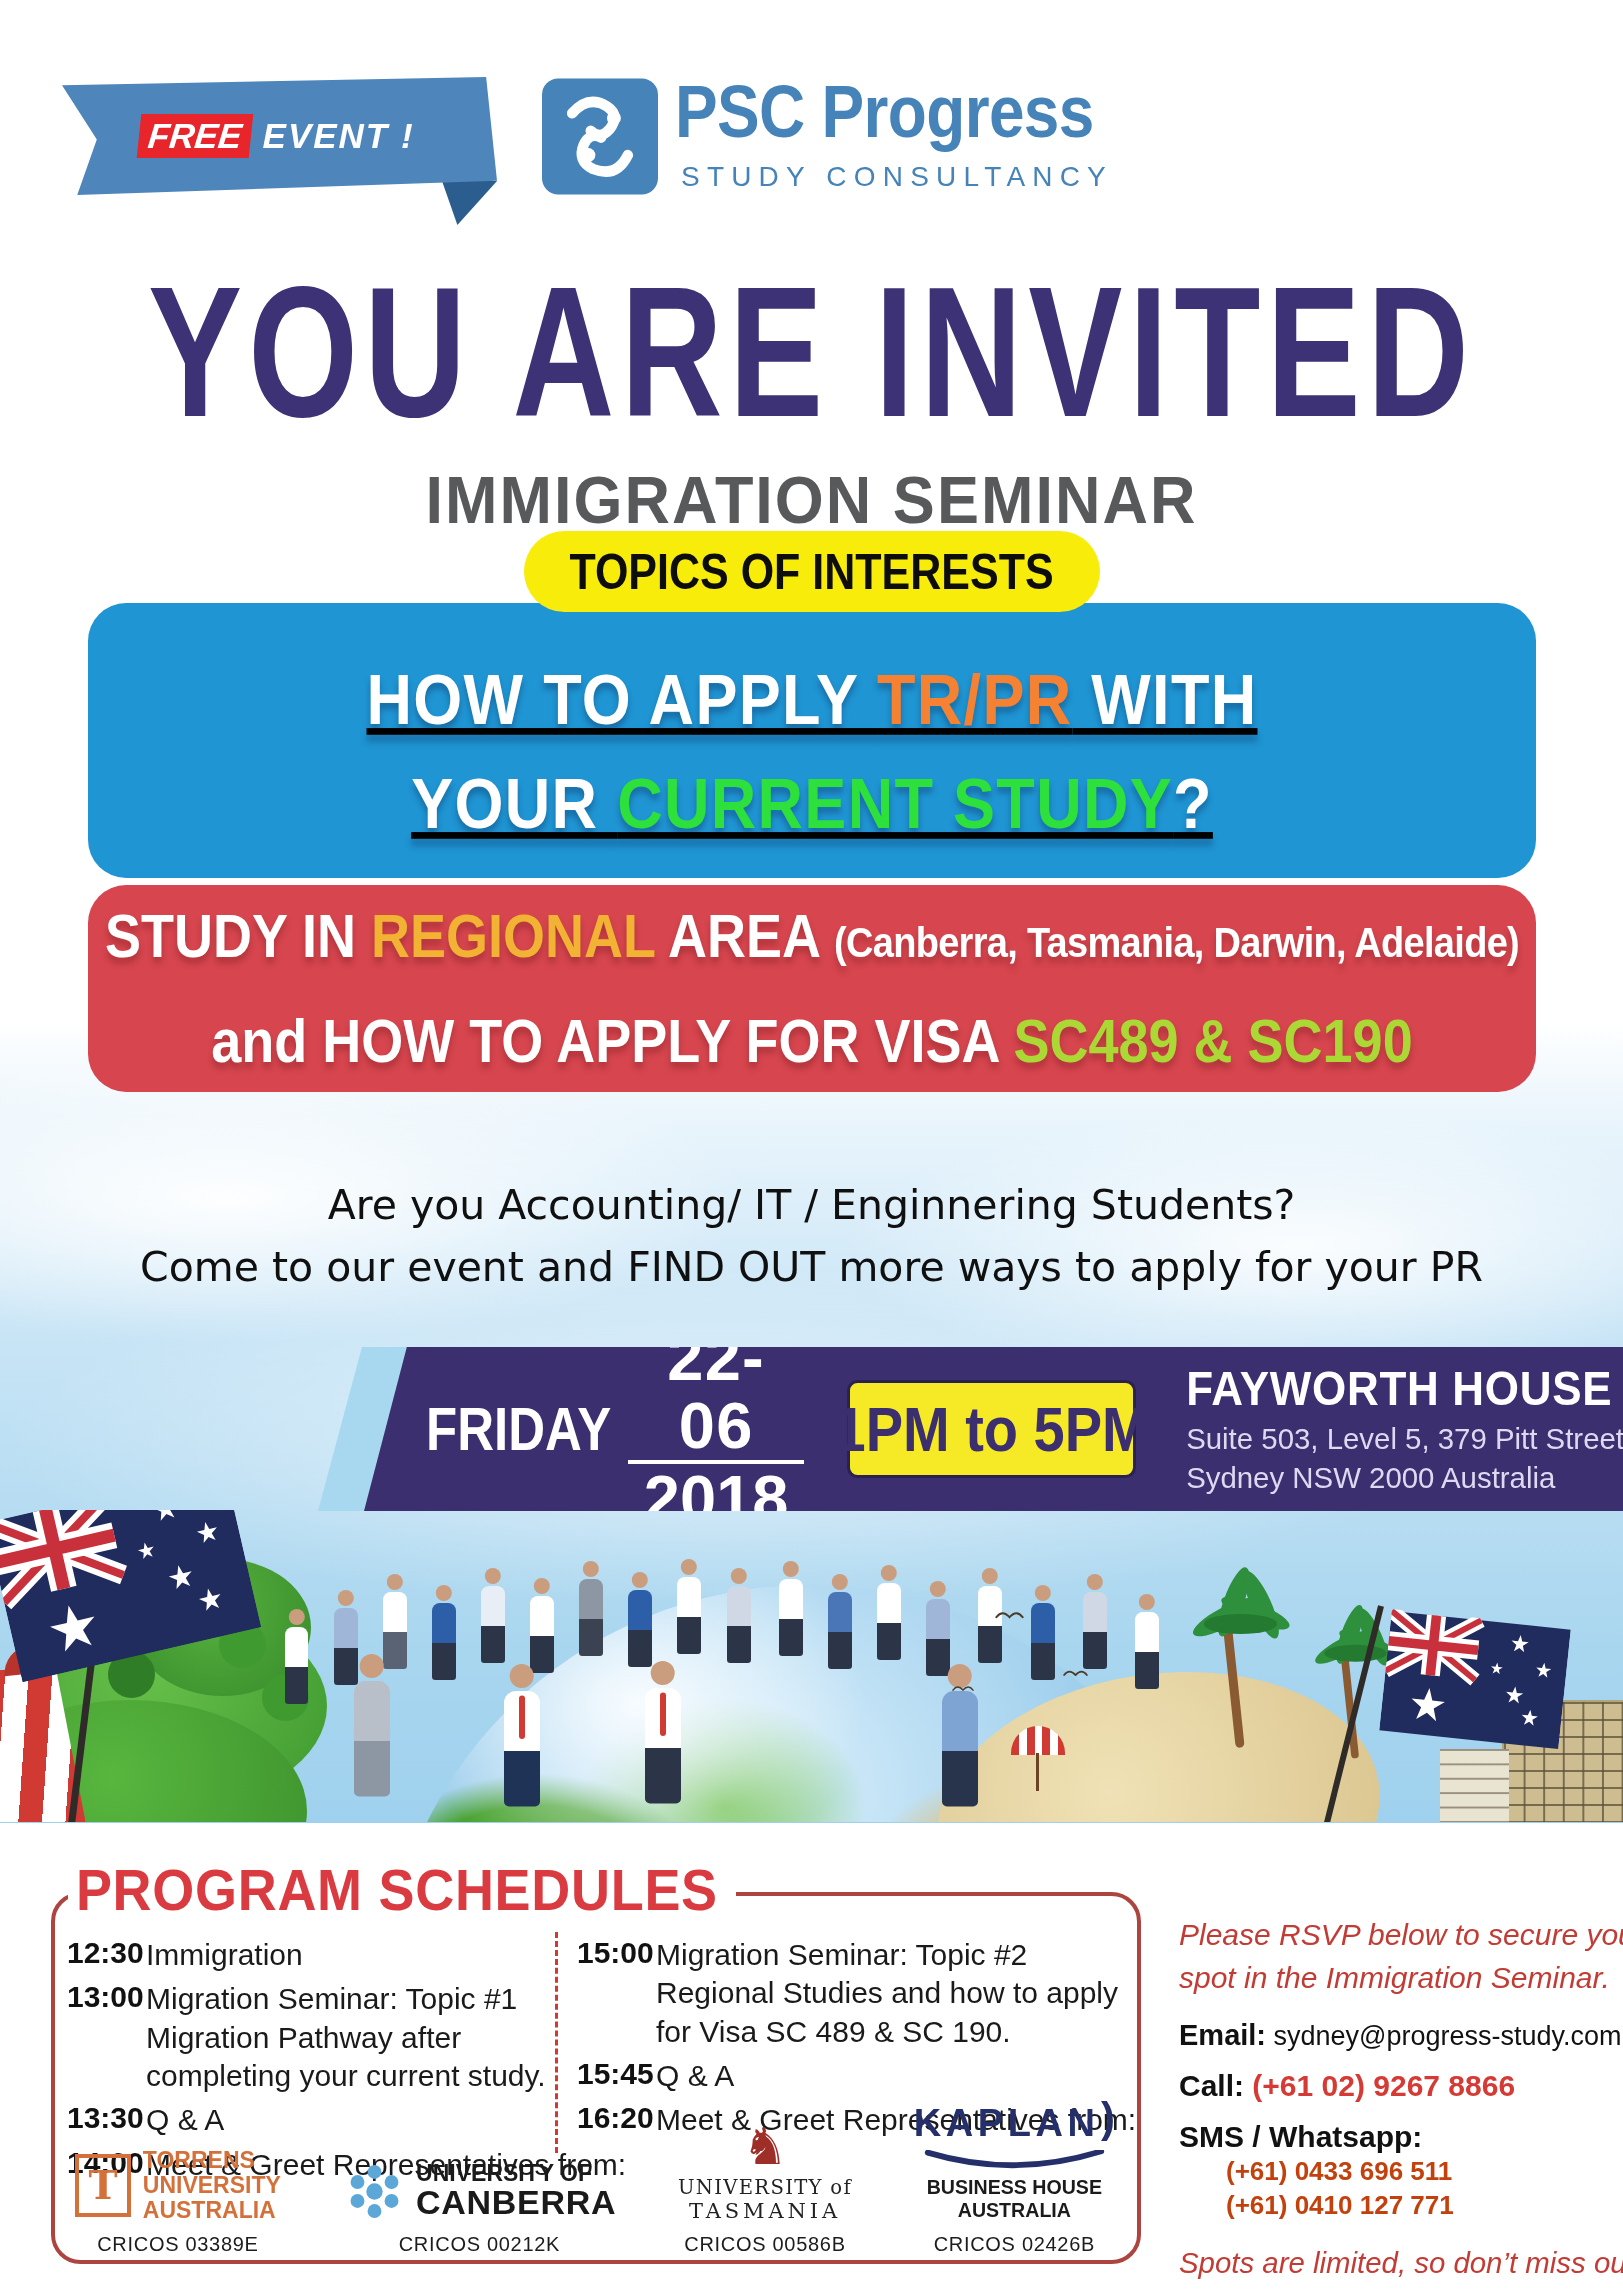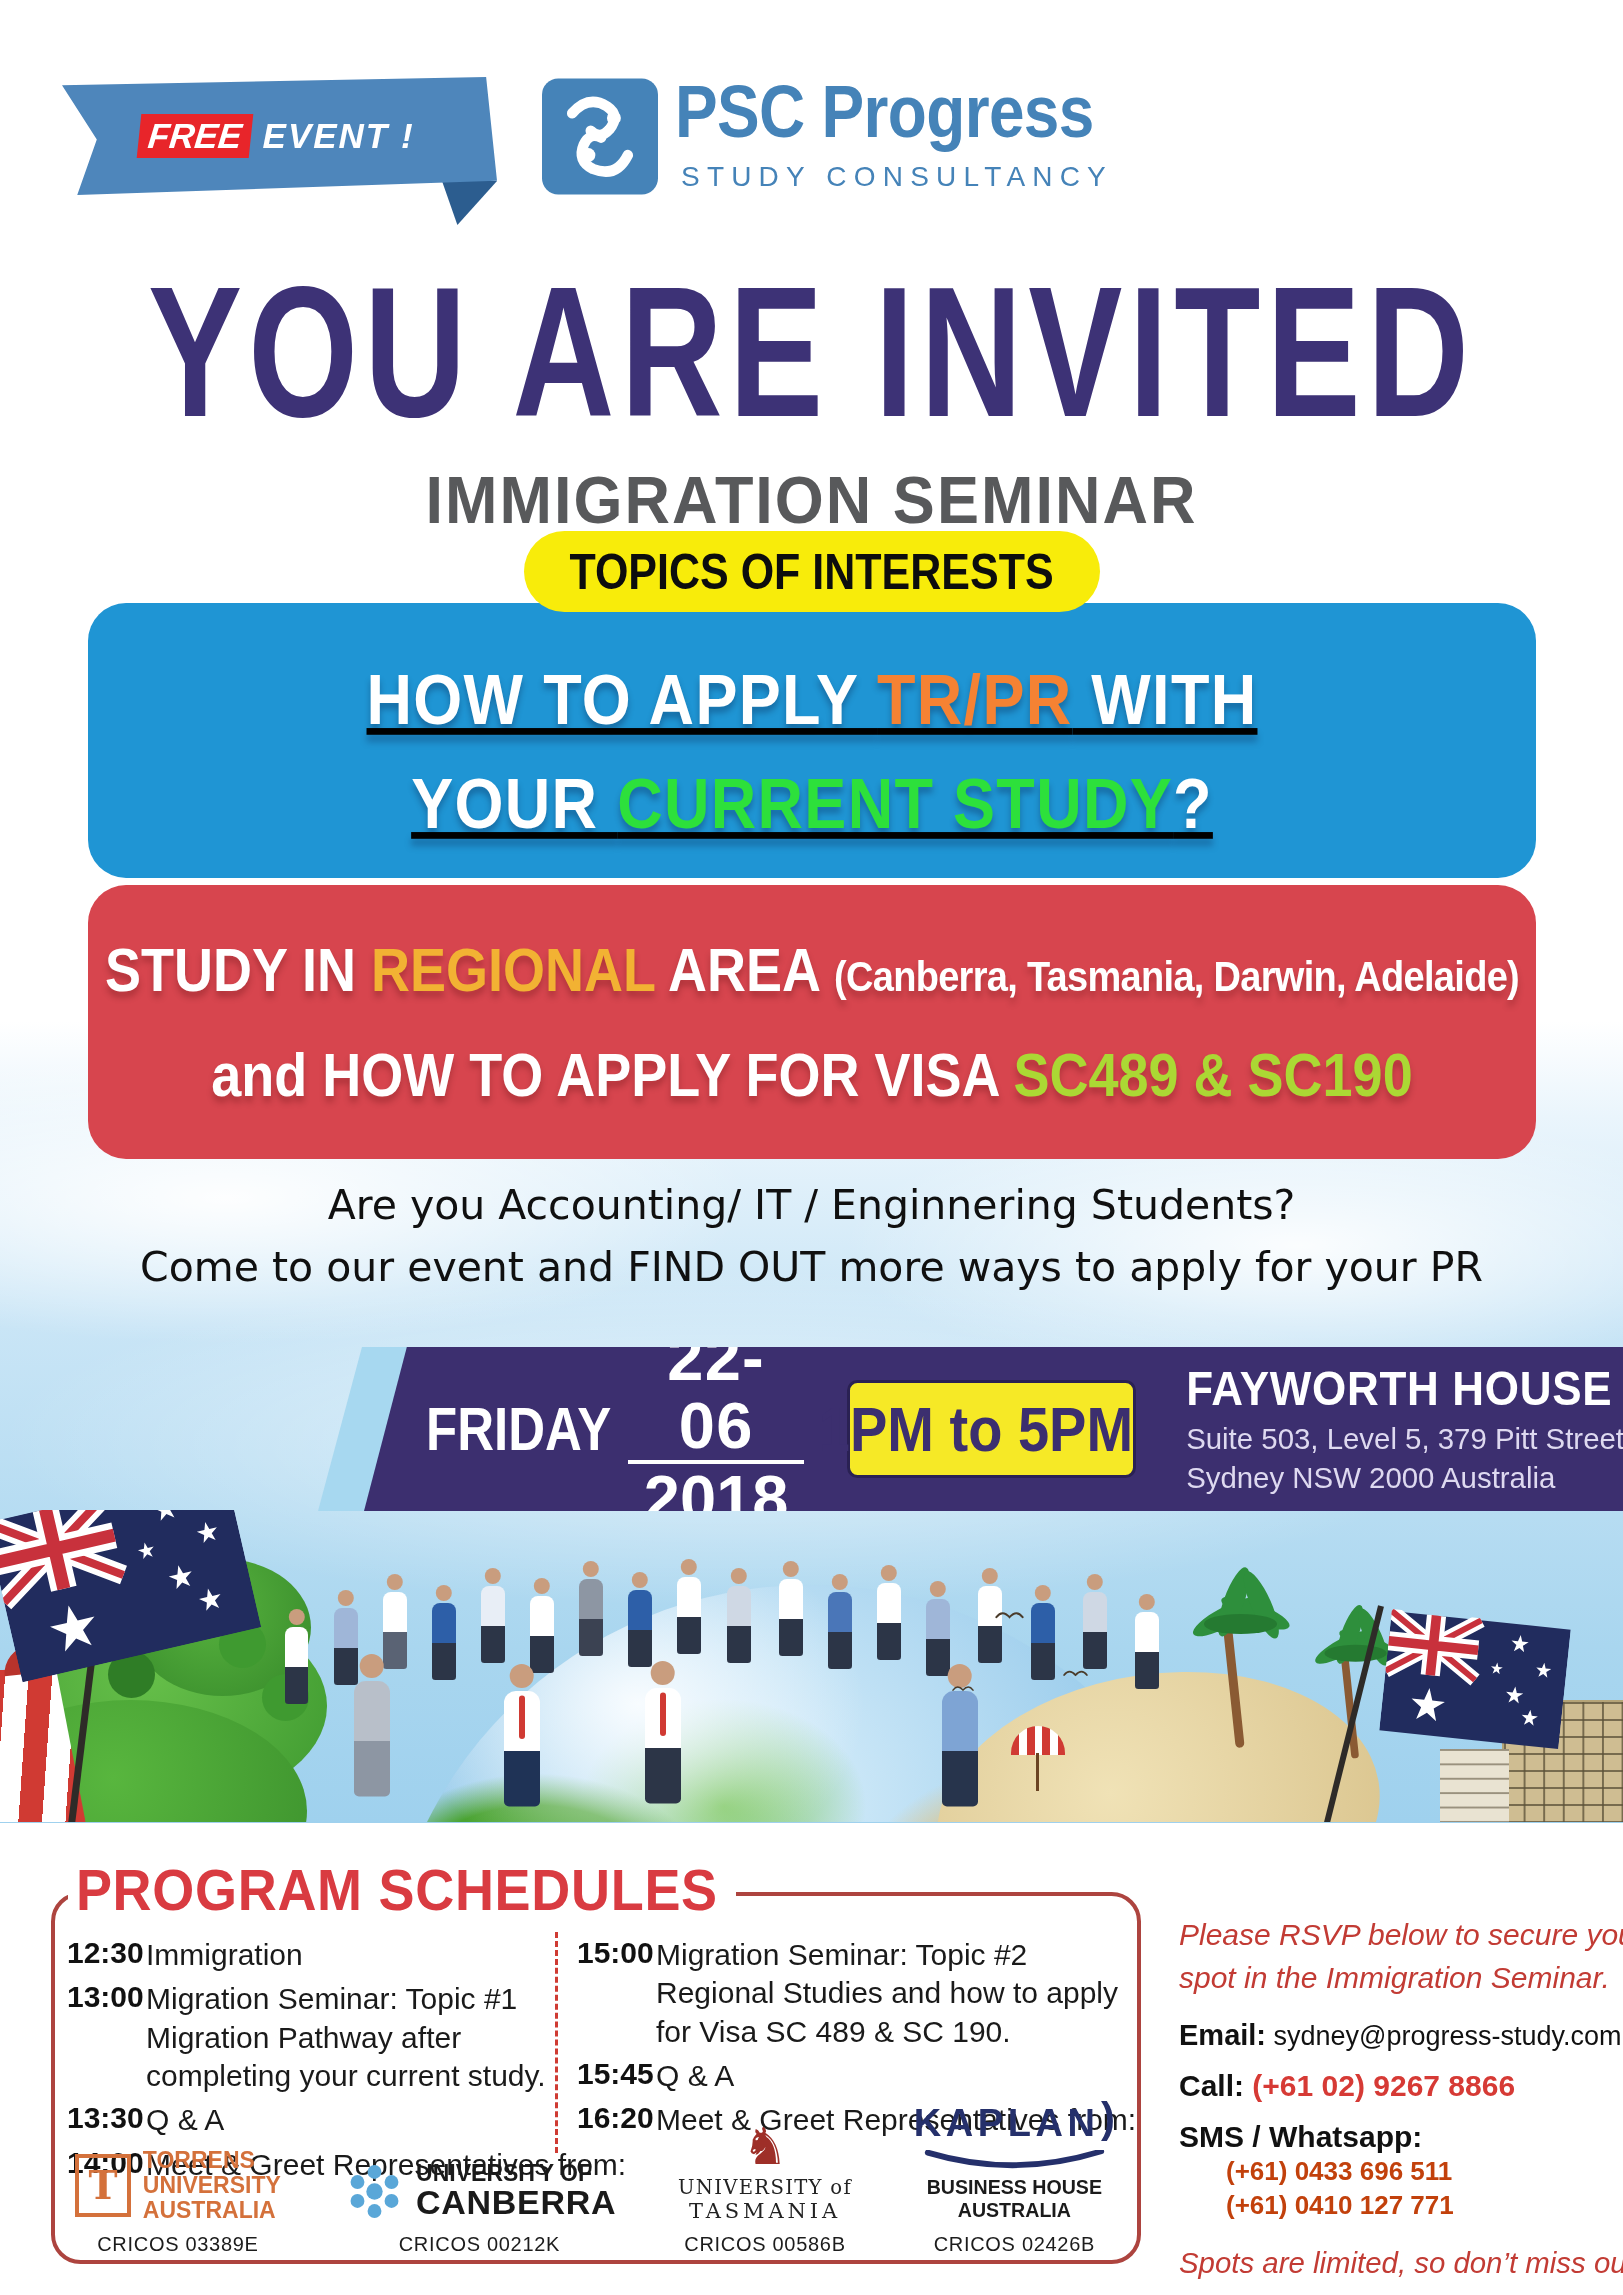--- a/index.html
+++ b/index.html
@@ -36,21 +36,21 @@
   .topics-badge span{font-size:43px;font-weight:700;color:#0d0d0d;transform:scaleY(1.18);white-space:nowrap;}
 
   
   .blue-box{left:88px;top:603px;width:1448px;height:275px;border-radius:38px;background:#1f95d4;z-index:2;
     display:flex;flex-direction:column;align-items:center;justify-content:center;padding-top:22px;box-sizing:border-box;text-decoration:underline;}
   .bb-line{font-size:63px;font-weight:700;color:#fff;letter-spacing:1.3px;transform:scaleY(1.12);
     text-shadow:0 5.9px 6.5px rgba(0,0,40,.28);white-space:nowrap;line-height:1.0;}
   .bb-line+.bb-line{margin-top:41px;}
   .orange{color:#f58233;} .green{color:#2de03b;}
 
-  .red-box{left:88px;top:885px;width:1448px;height:274px;border-radius:38px;background:#d7454e;z-index:2;
+  .red-box{left:88px;top:885px;width:1448px;height:207px;border-radius:38px;background:#d7454e;z-index:2;
     display:flex;flex-direction:column;align-items:center;justify-content:center;box-sizing:border-box;}
   .rb-line{font-size:54px;font-weight:700;color:#fff;transform:scaleY(1.12);white-space:nowrap;
     text-shadow:0 5.2px 5.9px rgba(60,0,0,.25);line-height:1.0;}
   .rb-line+.rb-line{margin-top:51px;}
   .rb-paren{font-size:38px;letter-spacing:-0.7px;}
   .gold{color:#f2b233;} .lime{color:#abd834;}
 
   
   .sky{left:0;top:1021px;width:1623px;height:802px;z-index:0;background-image:
     radial-gradient(46% 26% at 14% 22%, rgba(255,255,255,.95), rgba(255,255,255,0) 70%),
@@ -67,21 +67,21 @@
   .banner-stripe{left:340px;top:1347px;width:62px;height:164px;background:#a7d8f0;transform:skewX(-15deg);z-index:3;}
   .event-banner{left:364px;top:1347px;width:1260px;height:164px;background:#3c2f6f;
     clip-path:polygon(3.4% 0,100% 0,100% 100%,0 100%);z-index:4;display:flex;align-items:center;
     box-sizing:border-box;padding-left:62px;}
   .ev-day{font-size:51px;font-weight:700;color:#fff;transform:scaleY(1.18);white-space:nowrap;}
   .ev-date{margin-left:17px;text-align:center;color:#fff;}
   .ev-date .top{font-size:65px;font-weight:700;letter-spacing:1.3px;border-bottom:4.6px solid #fff;
     padding:0 6.5px 0px;transform:scaleY(1.0);line-height:1.05;}
   .ev-date .yr{font-size:65px;font-weight:700;line-height:1.08;}
   .ev-time{margin-left:43px;width:289px;height:98px;background:#f6e926;border-radius:10.5px;border:3.9px solid #2a2153;
-    display:flex;align-items:center;justify-content:flex-end;box-sizing:border-box;}
+    display:flex;align-items:center;justify-content:center;box-sizing:border-box;}
   .ev-time span{font-size:56px;font-weight:700;color:#3c2f6f;transform:scaleY(1.12);white-space:nowrap;}
   .ev-venue{margin-left:50px;color:#fff;}
   .ev-venue .vn{font-size:44px;font-weight:700;letter-spacing:0.7px;transform:scaleY(1.1);
     transform-origin:left top;white-space:nowrap;}
   .ev-venue .ad{font-size:29.4px;font-weight:400;color:#ded9f0;line-height:1.3;margin-top:9.2px;white-space:nowrap;}
 
   
   .collage{left:0;top:1510px;width:1623px;height:312px;overflow:hidden;z-index:2;}
   .collage *{position:absolute;}
   .globe{left:383px;top:75px;width:851px;height:851px;border-radius:50%;background-image:

